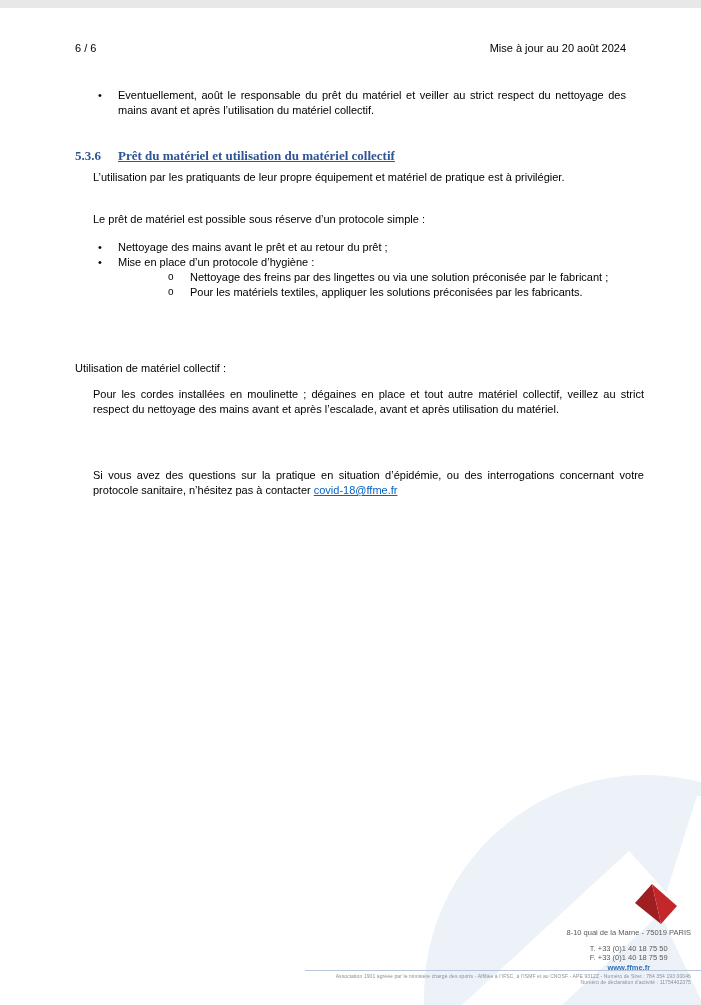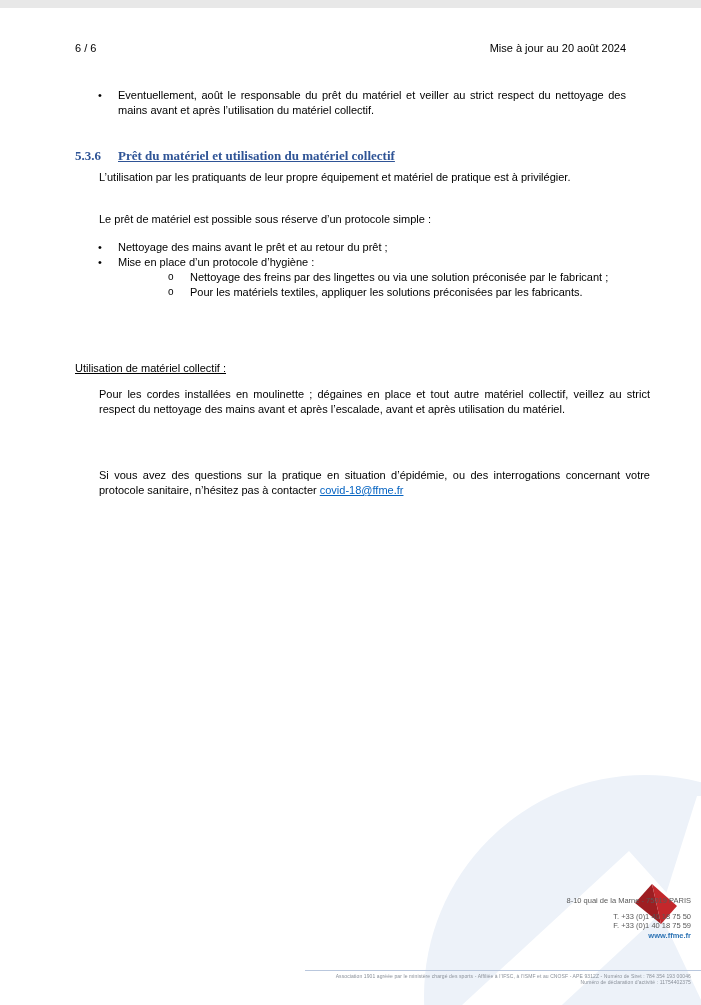--- a/index.html
+++ b/index.html
@@ -11,47 +11,47 @@
   .content { position:relative; z-index:2; }
   .wm { position:absolute; left:0; top:0; z-index:1; pointer-events:none; }
 
   .hdr {
     position:absolute; top:34px; left:75px; width:551px;
     display:flex; justify-content:space-between;
     font-size:11px; line-height:13px;
   }
 
   .para {
-    position:absolute; left:75px; width:551px;
+    position:absolute; left:69px; width:551px;
     font-size:11px; line-height:15px; text-align:justify;padding-left:24px;
   }
   .para.single { text-align:left; }
 
   .blist { position:absolute; left:75px; width:551px; font-size:11px; line-height:15px; }
   .b-item { position:relative; padding-left:43px; text-align:justify; }
   .b-item > .mark { position:absolute; left:23px; top:0; }
   .s-item { position:relative; padding-left:115px; text-align:justify; }
   .s-item > .mark { position:absolute; left:93px; top:-1px; font-size:10px; }
 
   .heading {
     position:absolute; left:75px; top:140px; width:551px;
     font-family:"Liberation Serif", serif; font-weight:bold;
     font-size:13px; line-height:16px; color:#2F5496;text-decoration:underline;
   }
   .heading .num { display:inline-block; width:43px; }
 
   .subheading {
     position:absolute; left:75px; top:353px;
-    font-size:11px; line-height:15px; text-decoration:underline;
+    font-size:11px; line-height:15px; 
   }
 
   a.maillink { color:#0563C1; text-decoration:underline; cursor:pointer; }
 
   .f-block {
-    position:absolute; right:10px; top:888px; text-align:right;
+    position:absolute; right:10px; top:920px; text-align:center;
     font-size:7.5px; line-height:9px; color:#595959;
   }
   .f-block .addr { margin-bottom:7px; }
   .f-block .site { color:#2E74B5; font-weight:bold; margin-top:1px; }
 
   .f-rule { position:absolute; left:305px; top:962px; width:396px; height:1px; background:#b9c7dd; }
 
   .legal {
     position:absolute; right:10px; top:965px; width:392px; text-align:right;
     font-size:5px; line-height:6px; color:#8a9099;

